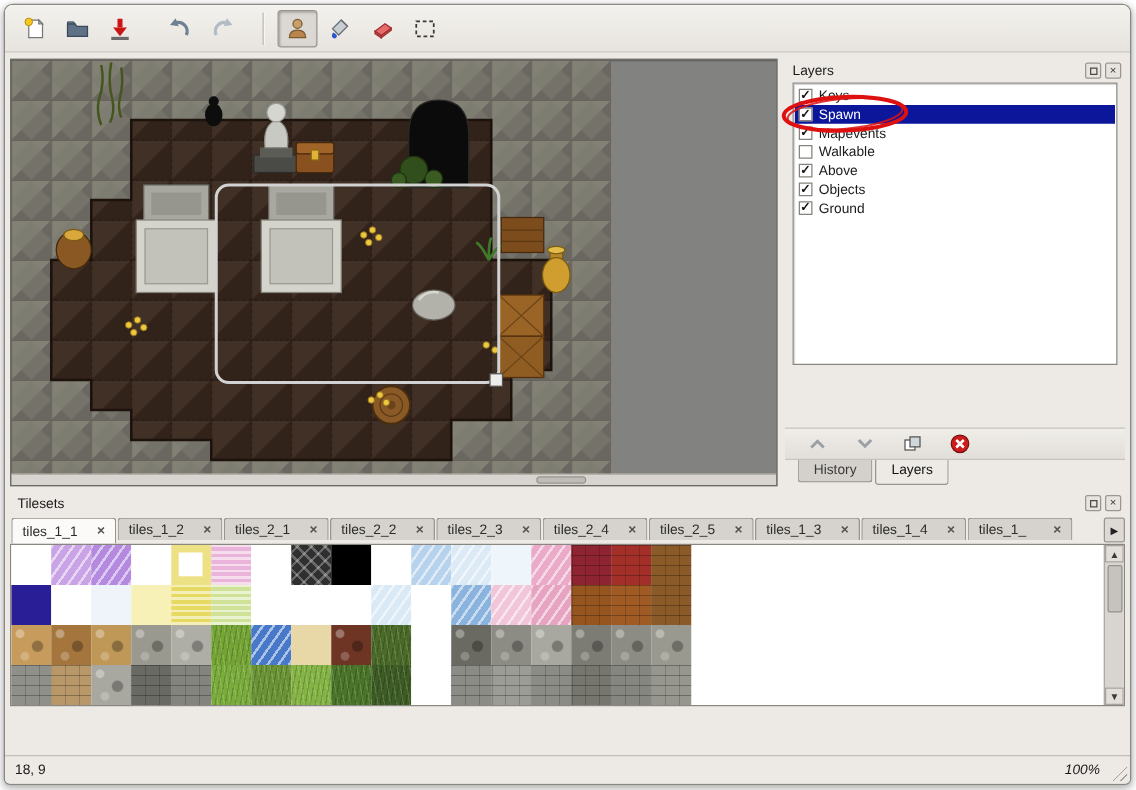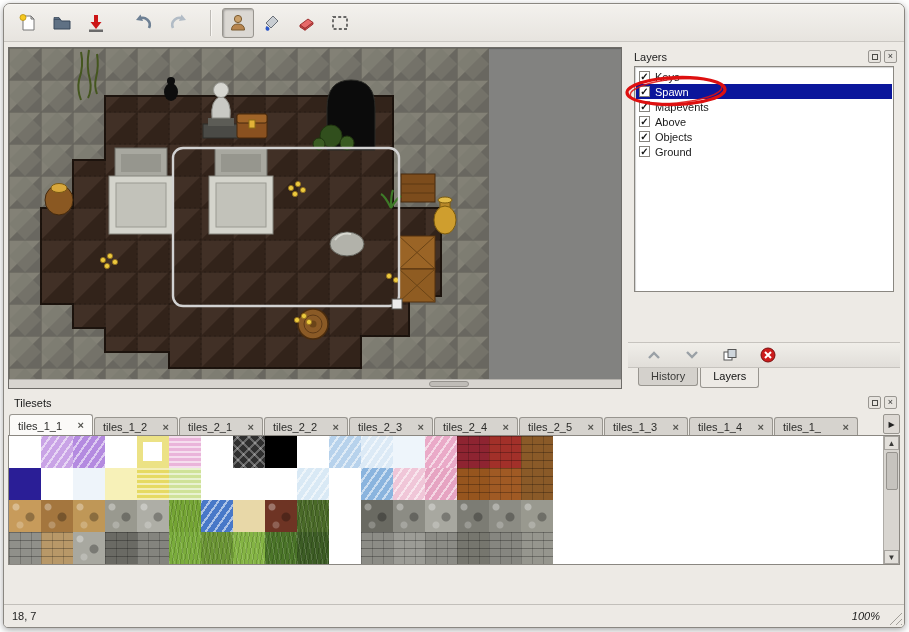--- a/index.html
+++ b/index.html
@@ -350,20 +350,24 @@
             <span class="cb">✓</span>
             <span class="layer-label">Spawn</span>
           </div>
           <div class="annotation" style="top: 7px;"><svg width="106" height="34" viewBox="0 0 106 34">
               <ellipse cx="53" cy="17" rx="49" ry="13.5" fill="none" stroke="#de1010" stroke-width="3.2" transform="rotate(-2 53 17)"></ellipse>
               <ellipse cx="53" cy="17" rx="46" ry="12" fill="none" stroke="#de1010" stroke-width="1.6" opacity="0.85" transform="rotate(-5 53 17)"></ellipse>
             </svg></div>
           <div class="layer-row">
             <span class="cb">✓</span>
             <span class="layer-label">Mapevents</span>
+          </div>
+          <div class="layer-row">
+            <span class="cb"></span>
+            <span class="layer-label">Walkable</span>
           </div>
           <div class="layer-row">
             <span class="cb">✓</span>
             <span class="layer-label">Above</span>
           </div>
           <div class="layer-row">
             <span class="cb">✓</span>
             <span class="layer-label">Objects</span>
           </div>
           <div class="layer-row">
@@ -414,21 +418,21 @@
     <div class="panel-header">
       <span class="panel-title">Tilesets</span>
       <span class="panel-controls">
         <span class="pc-btn">
             <span class="restore-glyph"></span>
           </span>
         <span class="pc-btn">×</span>
       </span>
     </div>
     <div class="ts-tabbar">
-      <div class="ts-tabs" style="display:flex;align-items:flex-end;">
+      <div class="ts-tabs" style="display:flex;">
           <div class="ts-tab active">
             <span class="ts-label">tiles_1_1</span>
             <span class="ts-close">×</span>
           </div>
           <div class="ts-tab">
             <span class="ts-label">tiles_1_2</span>
             <span class="ts-close">×</span>
           </div>
           <div class="ts-tab">
             <span class="ts-label">tiles_2_1</span>
@@ -538,17 +542,17 @@
         </div>
       <div class="ts-vscroll">
         <button class="vs-btn">▲</button>
         <div class="vs-thumb"></div>
         <button class="vs-btn bottom">▼</button>
       </div>
     </div>
   </div>
 
   <div class="statusbar">
-    <span class="status-coords">18, 7</span>
+    <span class="status-coords">18, 9</span>
     <span class="status-zoom">100%</span>
     <span class="resize-grip"></span>
   </div>
 </div>
 
 </body></html>

